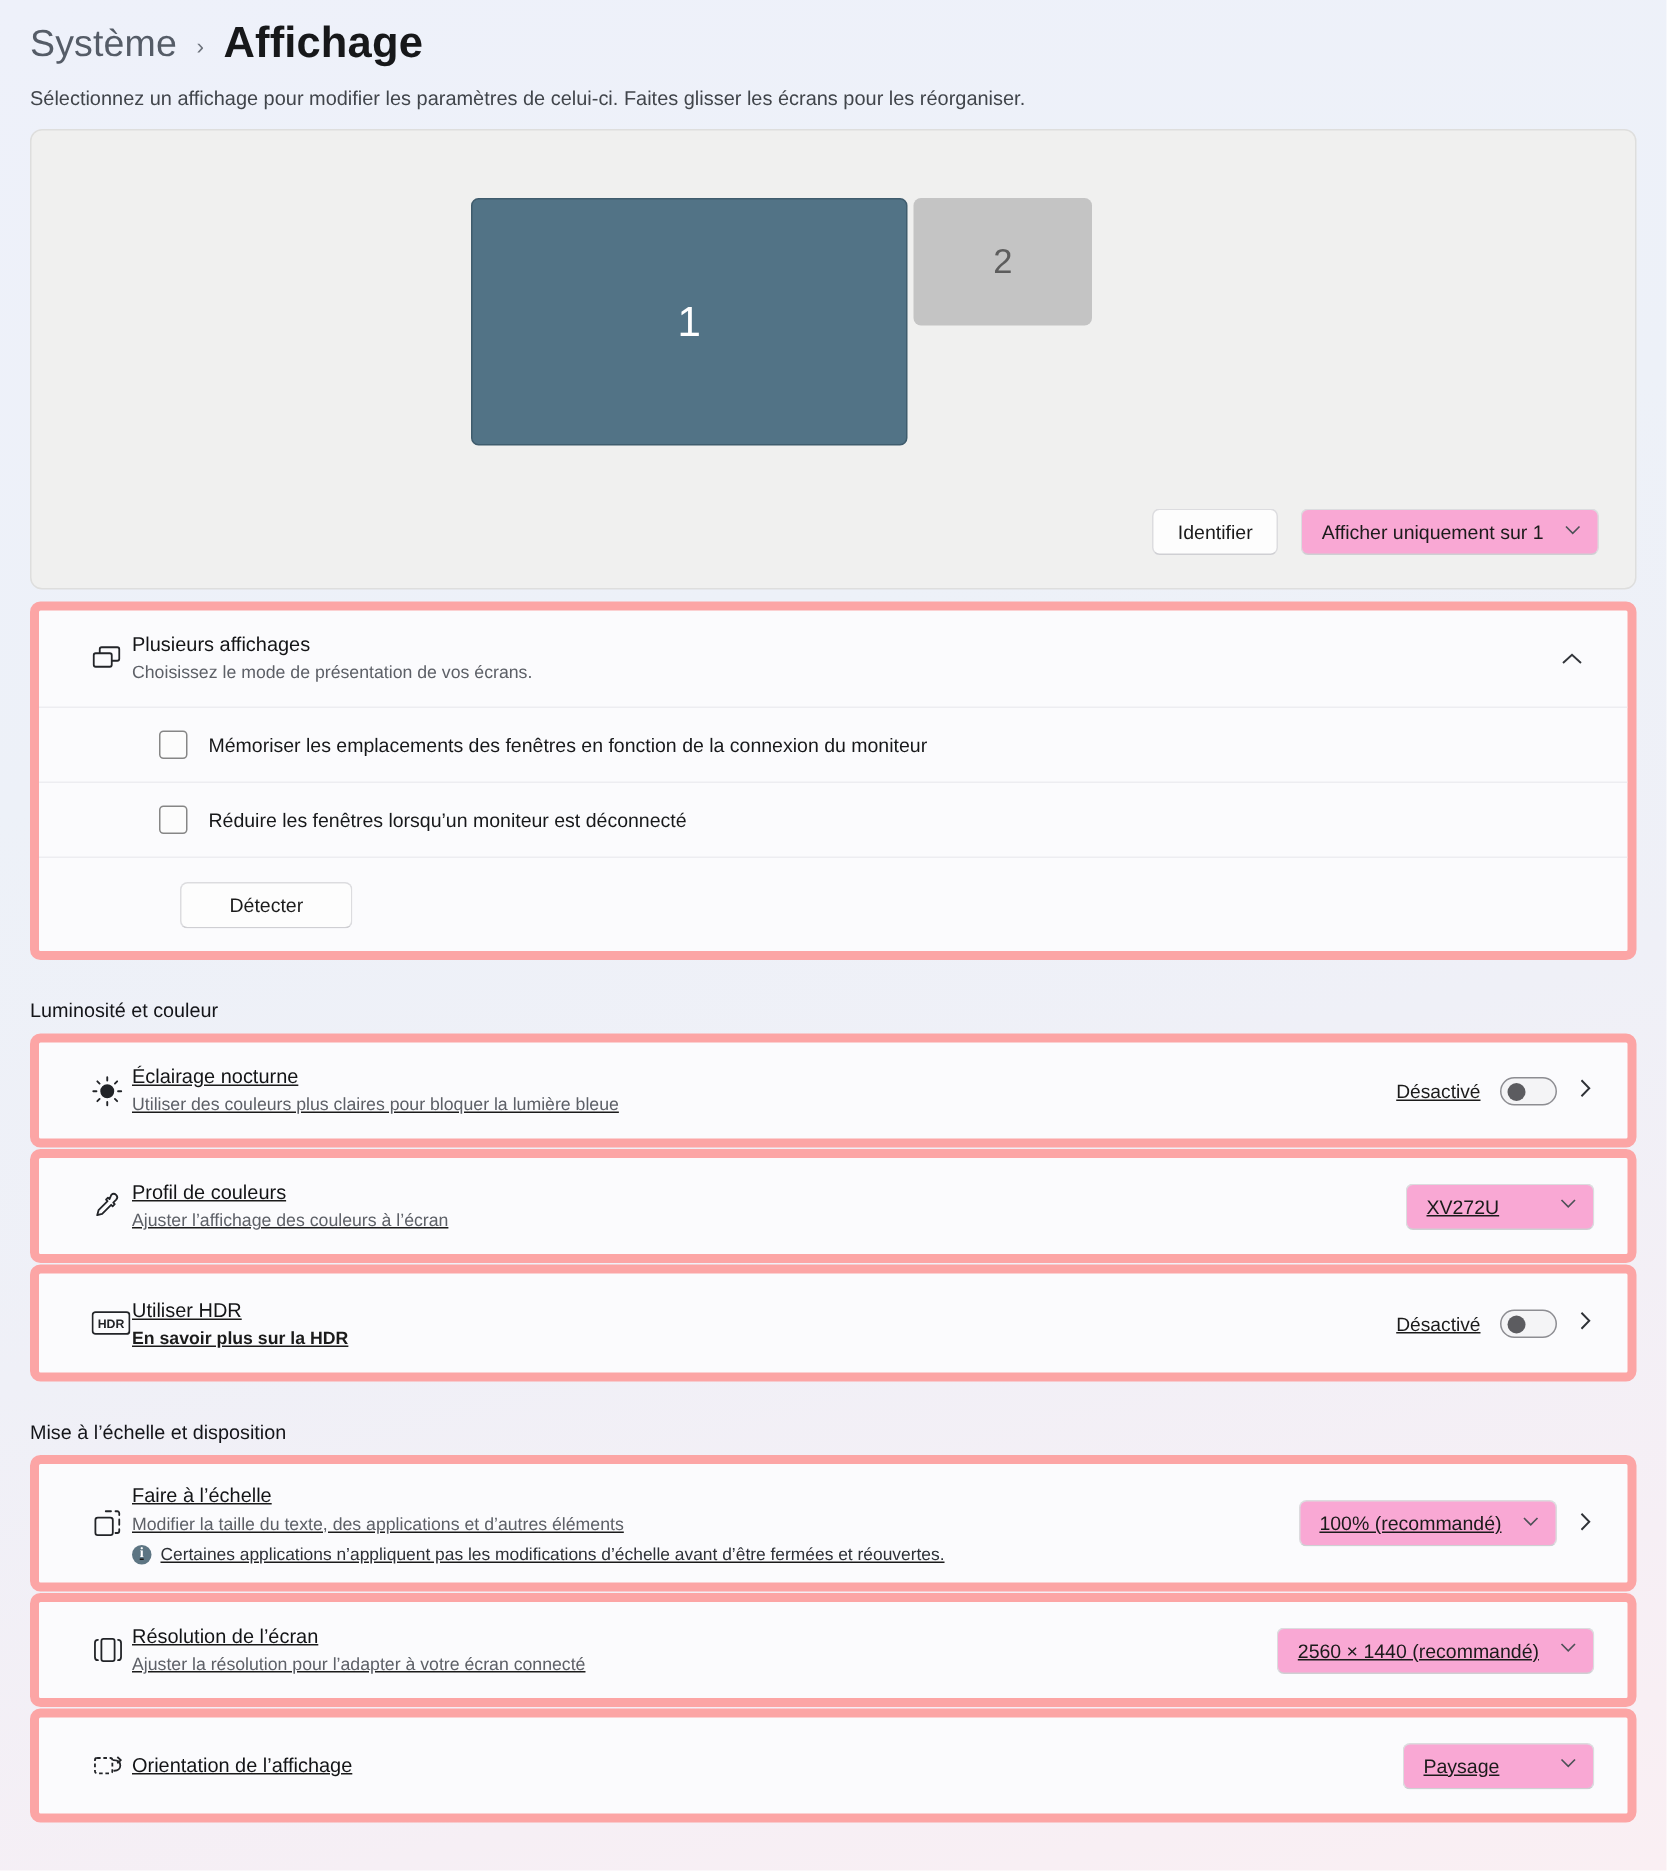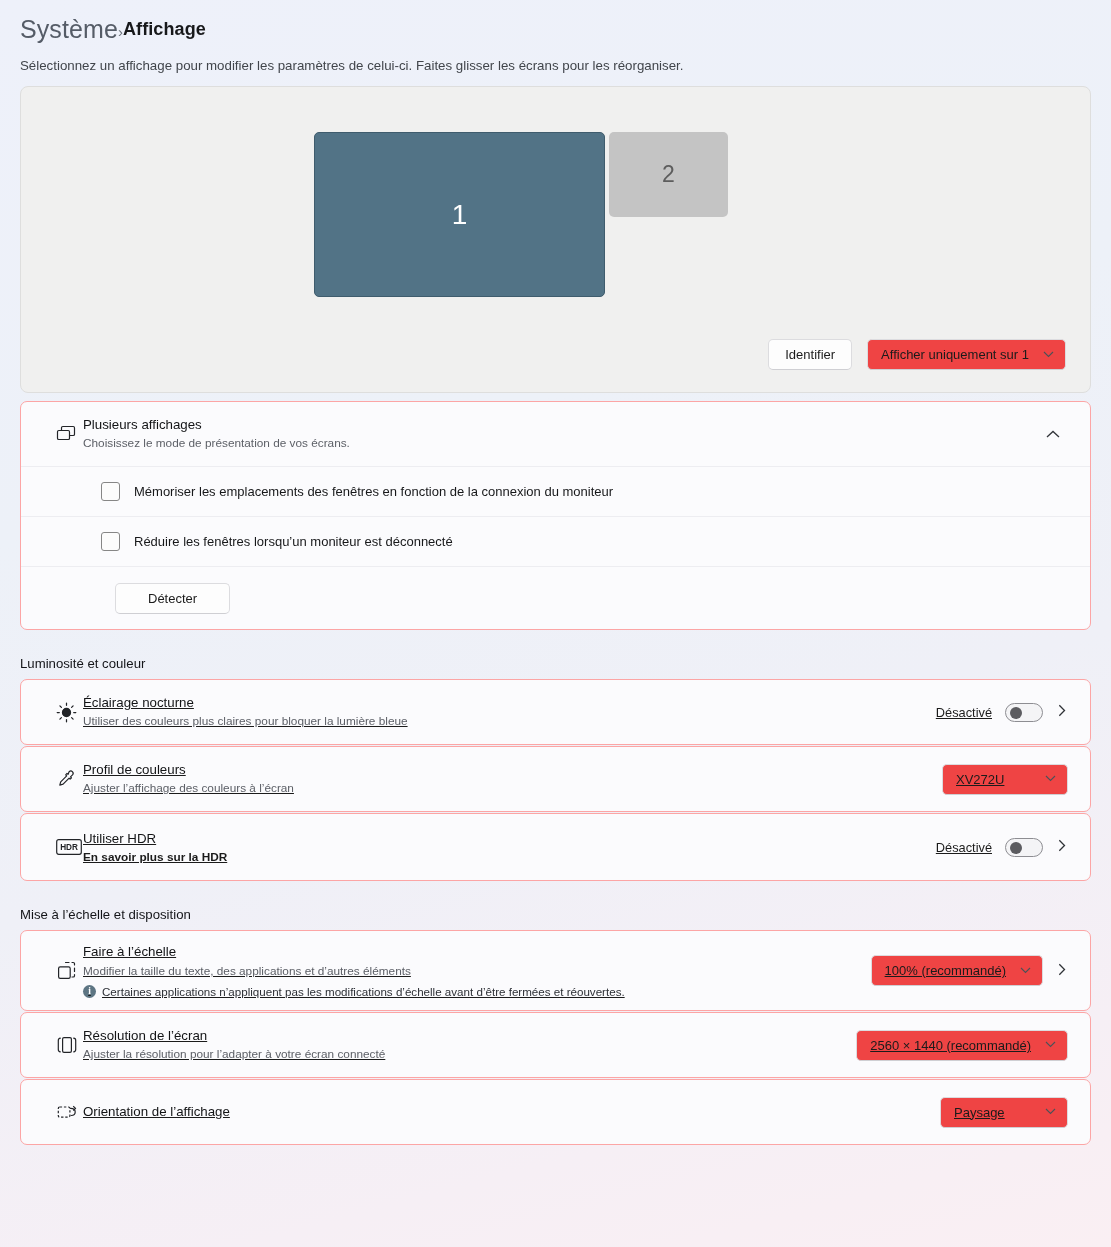--- a/index.html
+++ b/index.html
@@ -14,47 +14,48 @@
     color: #1b1b1b;
     -webkit-font-smoothing: antialiased;
   }
 
   .page { padding: 0 20px; width: 1111px; }
 
   
   .breadcrumb {
     display: flex;
     align-items: center;
+    gap: 13px;
     padding: 12px 0 0 0;
     height: 46px;
   }
   .crumb-parent {
     font-size: 25px;
     color: #555c67;
     font-weight: 400;
     letter-spacing: .1px;
   }
   .crumb-sep { font-size: 15px; color: #6d737c; padding-top: 4px; }
   .crumb-current {
-    font-size: 18px;
+    font-size: 29px;
     font-weight: 700;
     color: #17181a;
     letter-spacing: .1px;
   }
 
   .subtitle {
     font-size: 13.3px;
     color: #41454b;
     margin: 12px 0 13px 0;
   }
 
   
   .card {
     background: #fbfbfd;
-    border: 1px solid #fca5a5;
+    border: 6px solid #fca5a5;
     border-radius: 7px;
     overflow: hidden;
   }
   .preview-card {
     background: #f0f0ef;
     border: 1px solid #dededd;
     border-radius: 8px;
     height: 307px;
     position: relative;
   }
@@ -107,21 +108,21 @@
     font-size: 13px;
     font-family: "Liberation Sans", sans-serif;
     color: #1b1b1b;
     display: inline-flex;
     align-items: center;
     justify-content: center;
     cursor: pointer;
     text-align: right;
   }
   .combo {
-    background: #ef4444;
+    background: #f9a8d4;
     border: 1px solid #dcdcdf;
     border-bottom-color: #cfcfd3;
     border-radius: 5px;
     height: 31px;
     padding: 0 11px 0 13px;
     font-size: 13px;
     display: inline-flex;
     align-items: center;
     gap: 14px;
     color: #1b1b1b;

